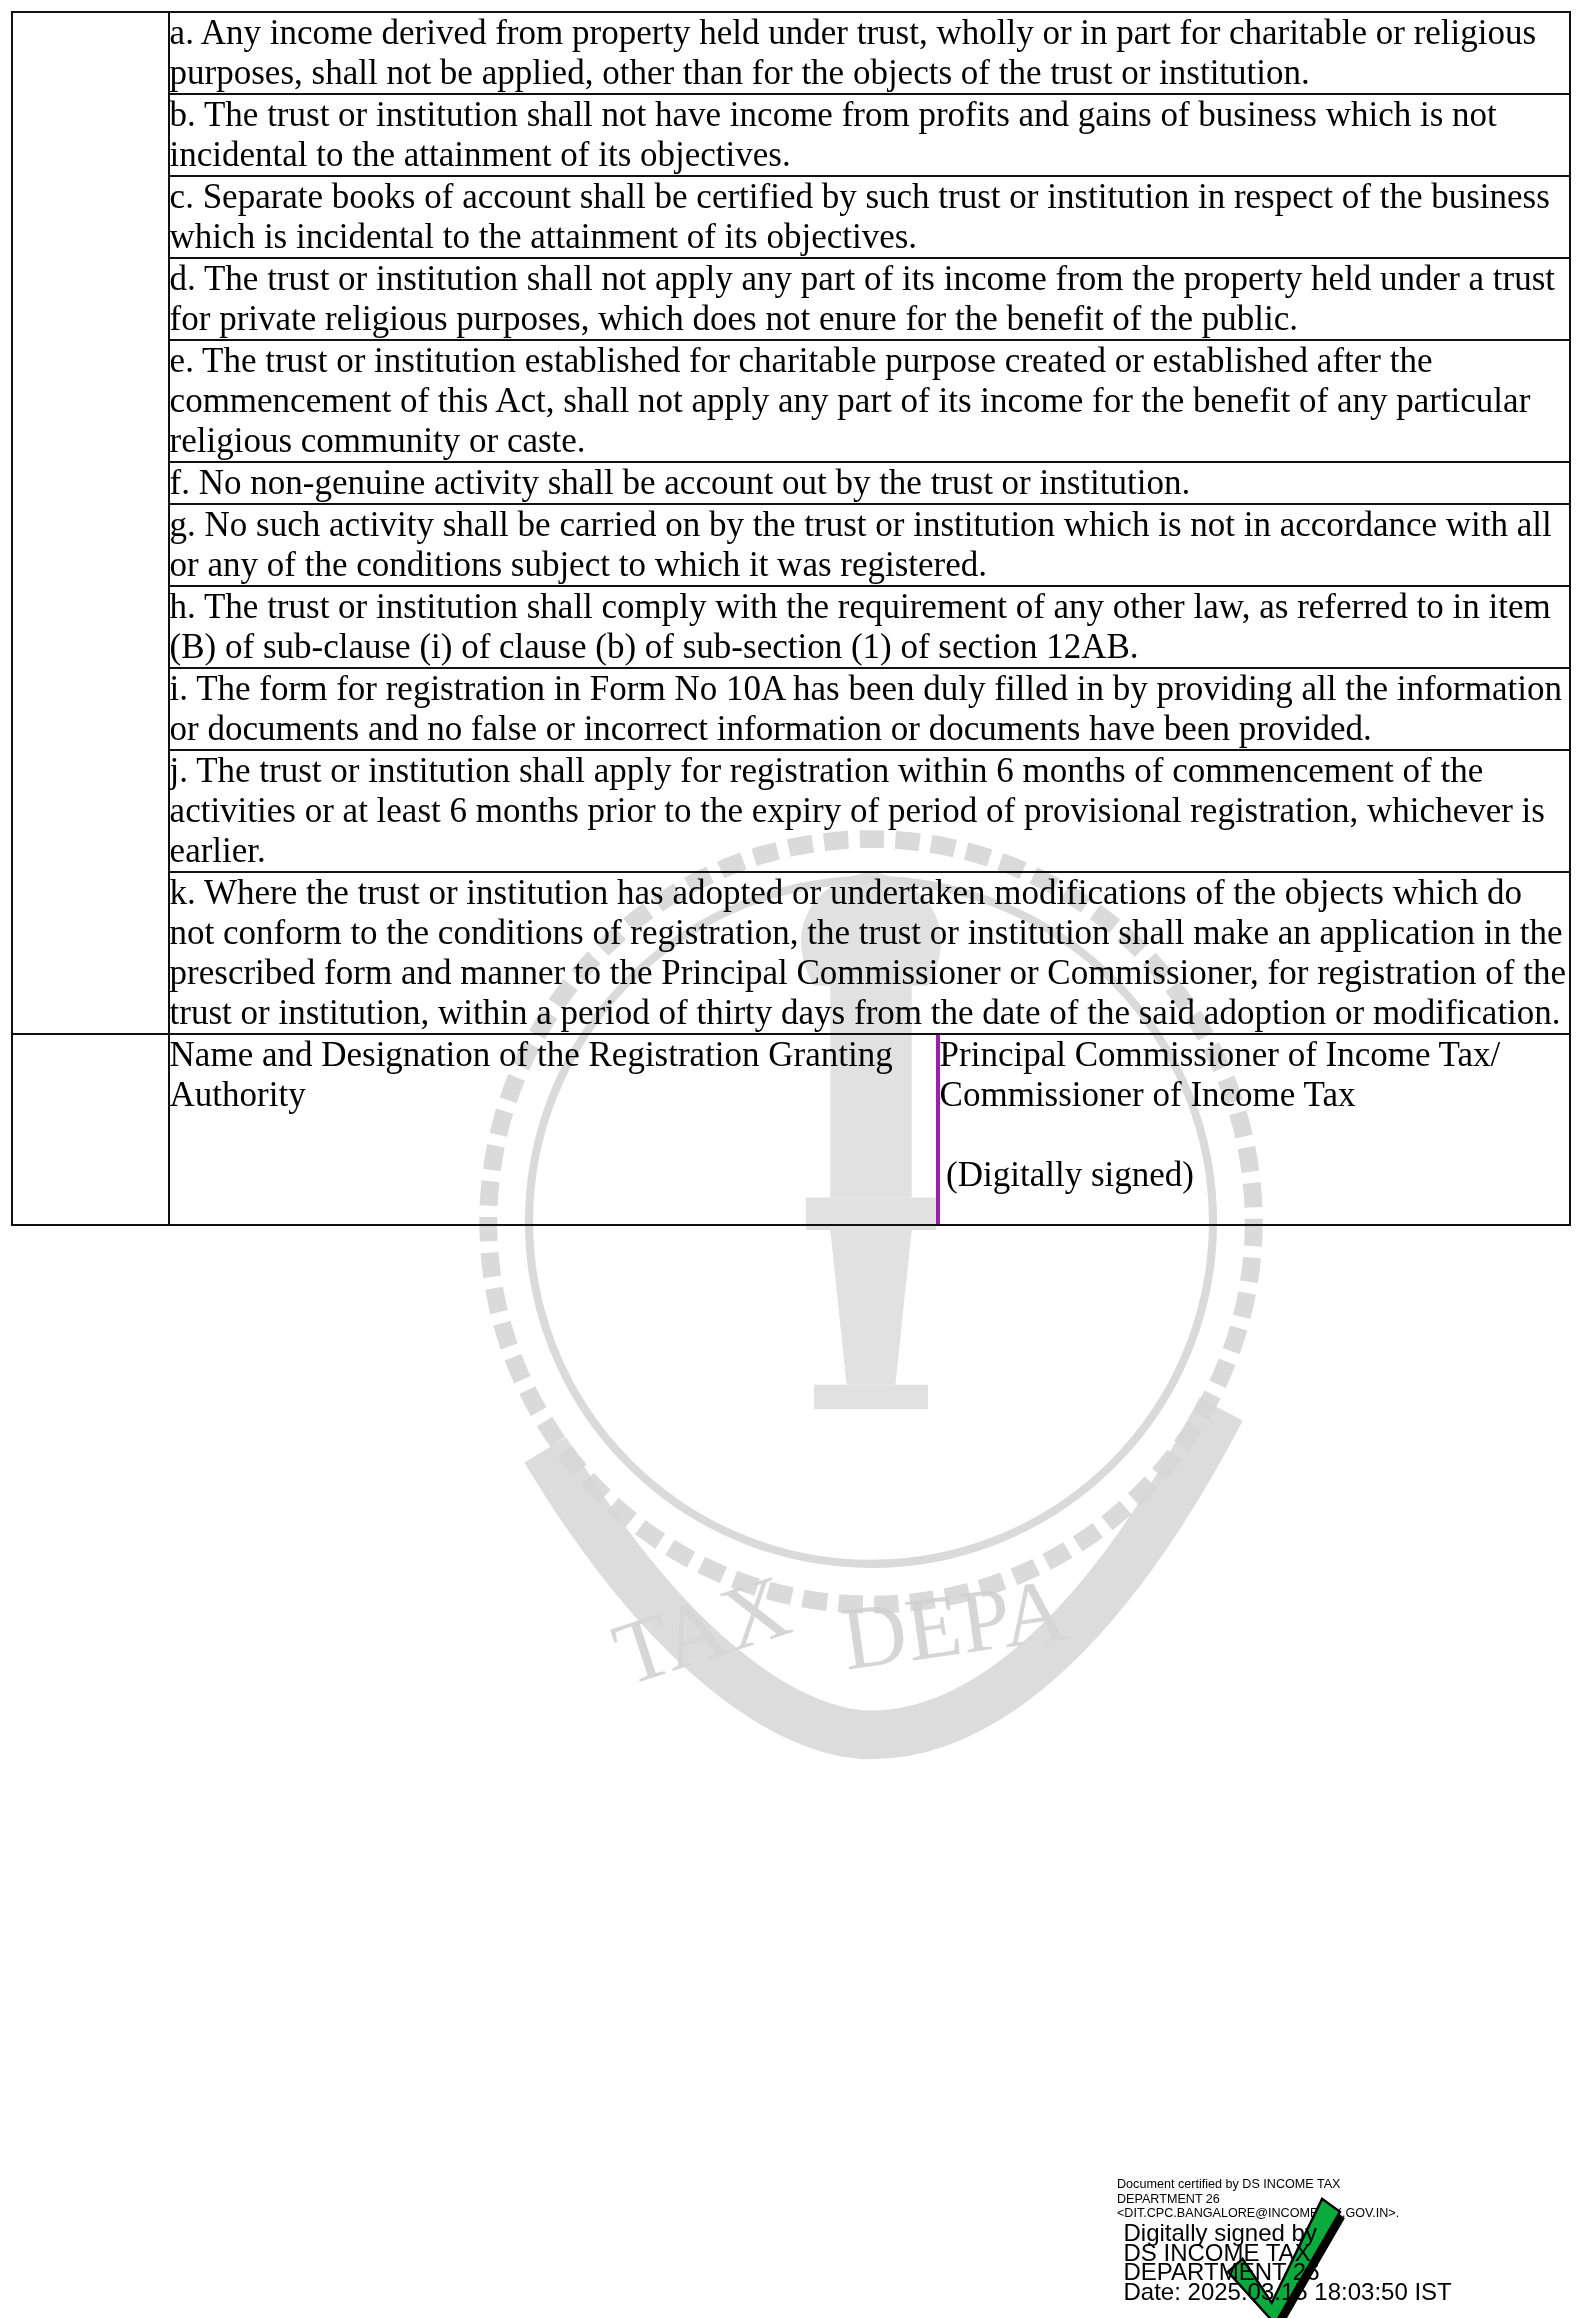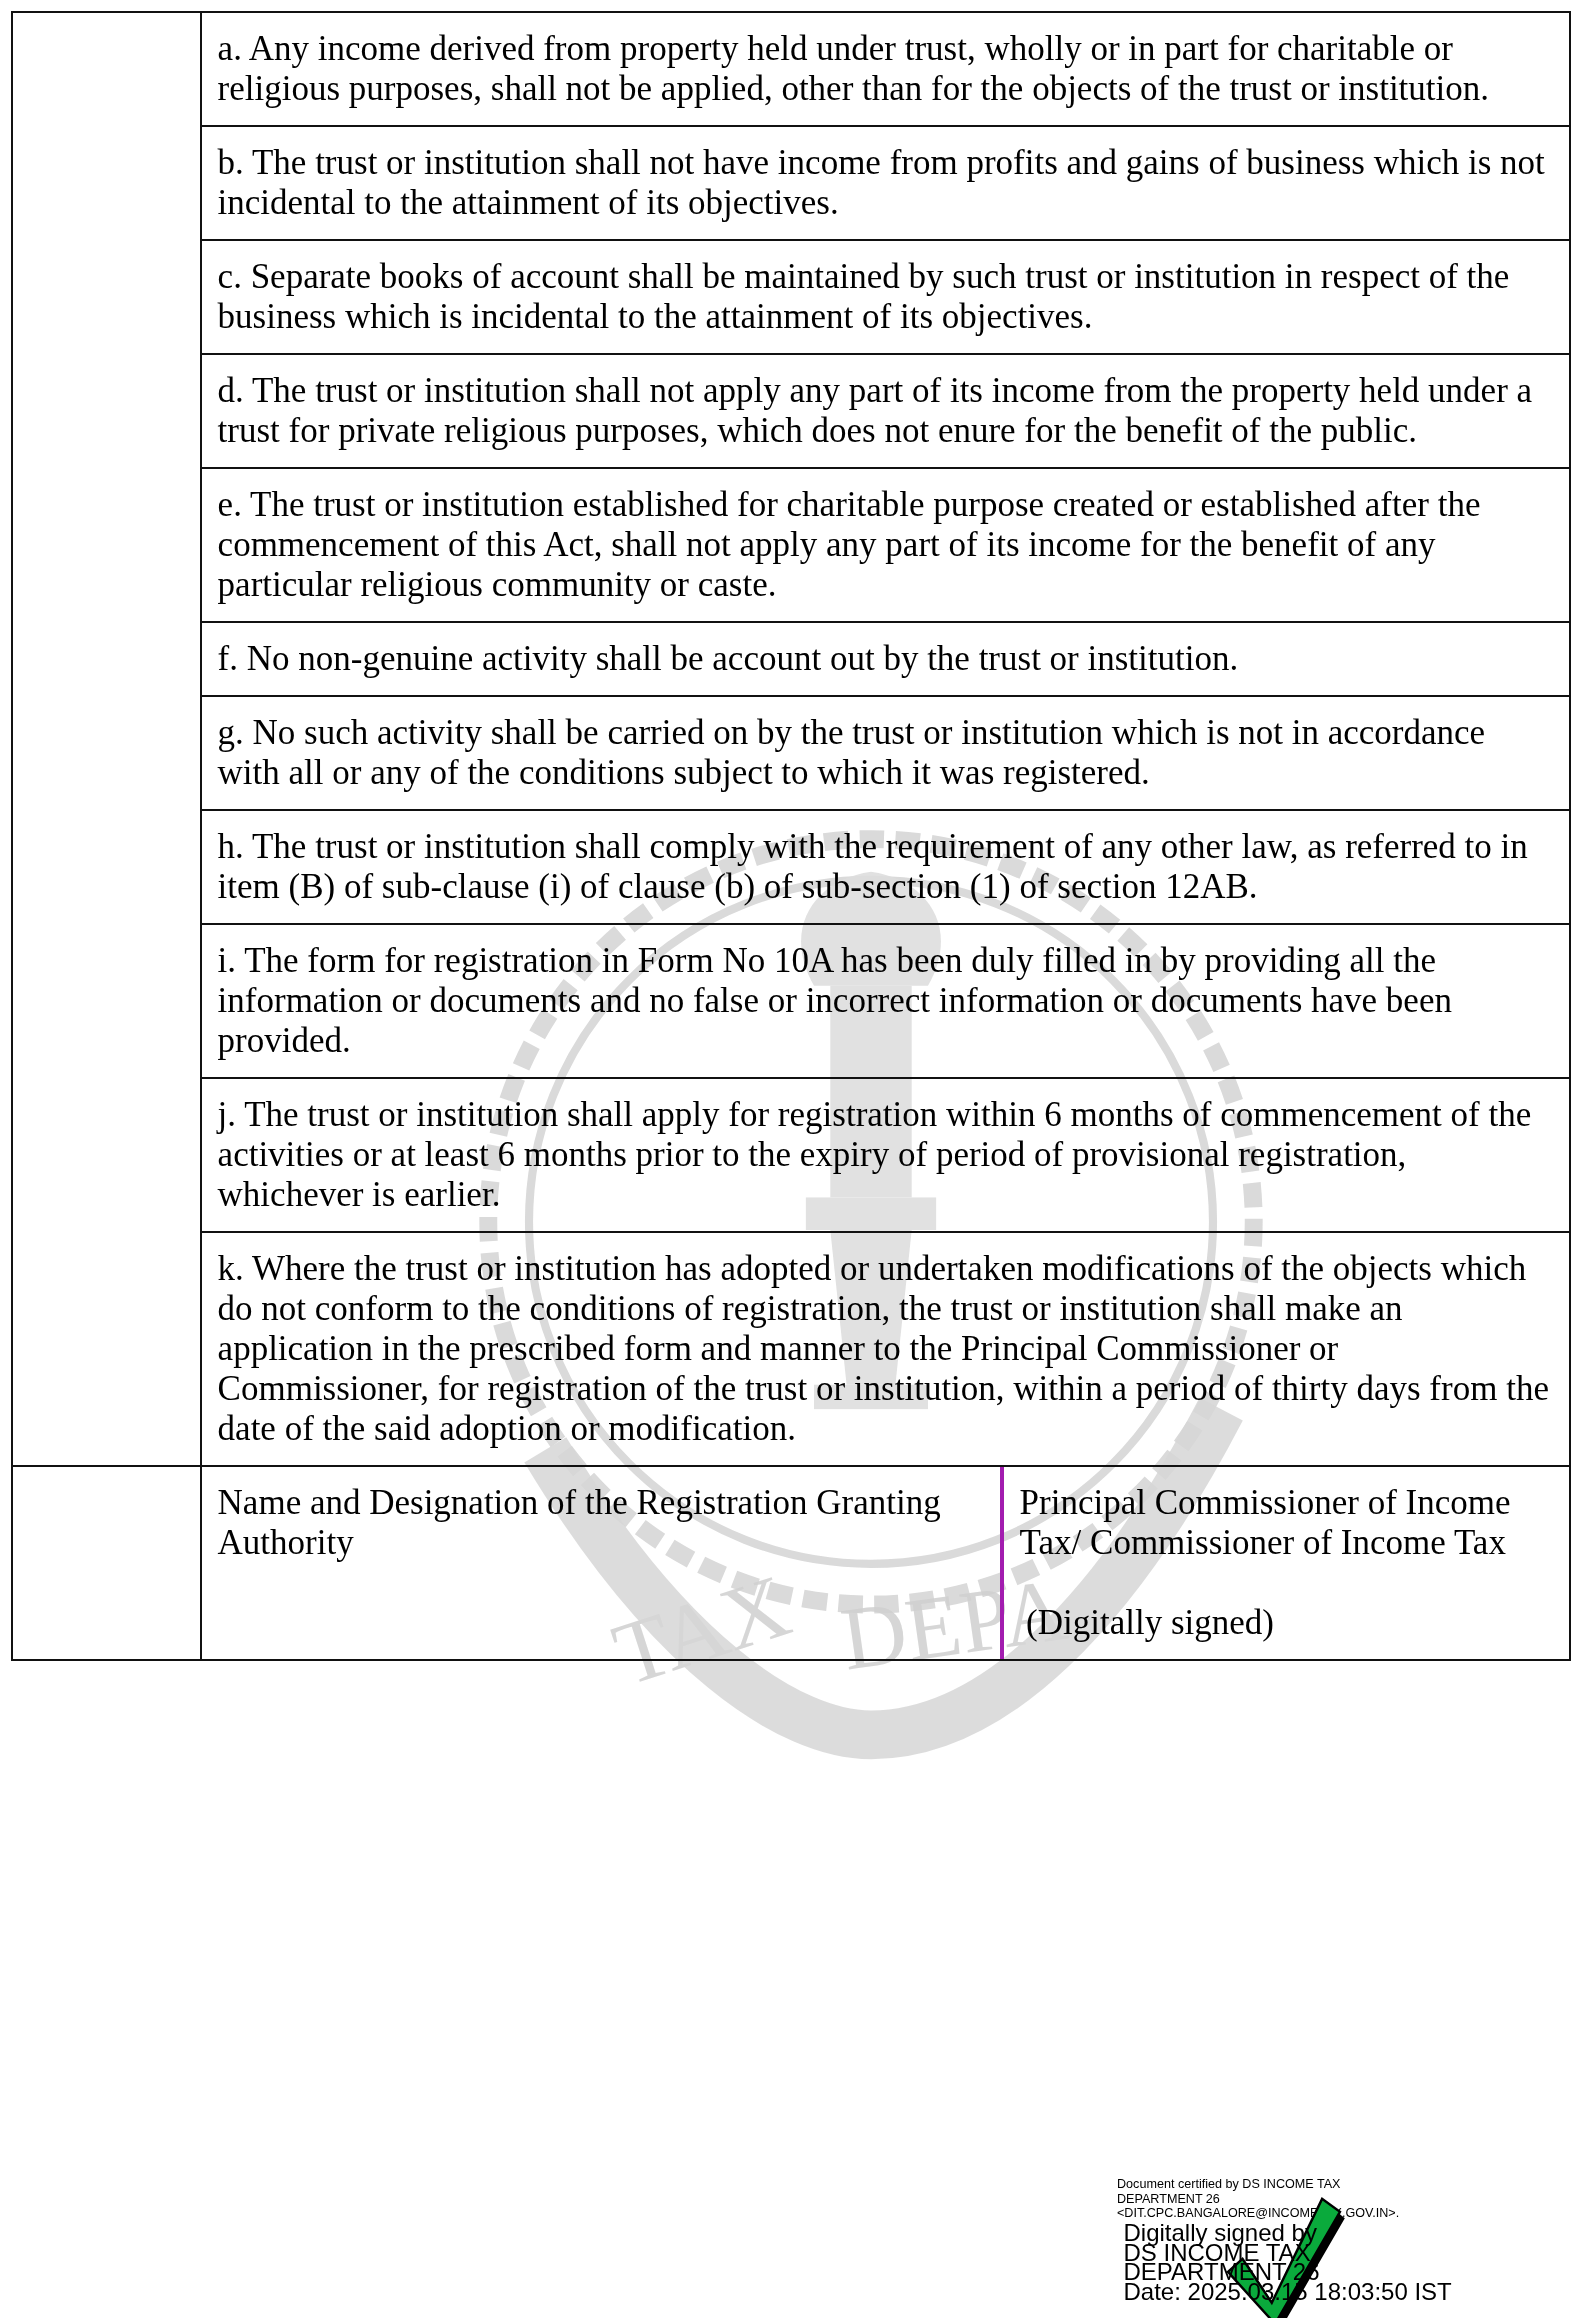--- a/index.html
+++ b/index.html
@@ -4,21 +4,21 @@
 <style>
   html, body { margin:0; padding:0; background:#ffffff; }
   body { width:1582px; height:2319px; position:relative; overflow:hidden;
          font-family:"Liberation Serif", "DejaVu Serif", serif; color:#000; }
 
   
   .watermark { position:absolute; left:423px; top:717px; width:896px; height:1140px; pointer-events:none; }
   .watermark svg { width:100%; height:100%; }
 
   .doc-table { position:absolute; left:10.6px; top:10.6px; width:1560px; border-collapse:collapse; table-layout:fixed; }
-  .doc-table td { border:2px solid #111; vertical-align:top; padding:16px; }
+  .doc-table td { border:2px solid #111; vertical-align:top; padding:0; }
   .col-left { width:155px; }
   .cond-text { font-size:35px; line-height:40px; padding:23px 14.7px 6.5px 16.3px; white-space:normal; }
   .auth-label { font-size:35px; line-height:40px; padding:23px 14.7px 0 16.3px; }
   .auth-value { font-size:35px; line-height:40px; padding:23px 14.7px 8.1px 16.3px;margin-left:32px; }
   .auth-value .signed { display:block; margin-top:40px; padding-left:6.5px; }
 
   .sig-block { position:absolute; left:1117px; top:2161px; width:366px; height:155px; }
   .sig-cert { position:absolute; left:0; top:0; font-family:"Liberation Sans", "DejaVu Sans", sans-serif;
               font-size:12.6px; line-height:14.7px; white-space:nowrap;margin-top:16px; }
   .sig-main { position:absolute; left:6.5px; top:62px; font-family:"Liberation Sans", "DejaVu Sans", sans-serif;
@@ -52,21 +52,21 @@
 <table class="doc-table">
   <tbody>
     <tr>
       <td class="col-left" rowspan="11"></td>
       <td class="cond-text">a. Any income derived from property held under trust, wholly or in part for charitable or religious purposes, shall not be applied, other than for the objects of the trust or institution.</td>
     </tr>
     <tr>
         <td class="cond-text">b. The trust or institution shall not have income from profits and gains of business which is not incidental to the attainment of its objectives.</td>
       </tr>
     <tr>
-        <td class="cond-text">c. Separate books of account shall be maintained by such trust or institution in respect of the business which is incidental to the attainment of its objectives.</td>
+        <td class="cond-text">c. Separate books of account shall be certified by such trust or institution in respect of the business which is incidental to the attainment of its objectives.</td>
       </tr>
     <tr>
         <td class="cond-text">d. The trust or institution shall not apply any part of its income from the property held under a trust for private religious purposes, which does not enure for the benefit of the public.</td>
       </tr>
     <tr>
         <td class="cond-text">e. The trust or institution established for charitable purpose created or established after the commencement of this Act, shall not apply any part of its income for the benefit of any particular religious community or caste.</td>
       </tr>
     <tr>
         <td class="cond-text">f. No non-genuine activity shall be account out by the trust or institution.</td>
       </tr>

